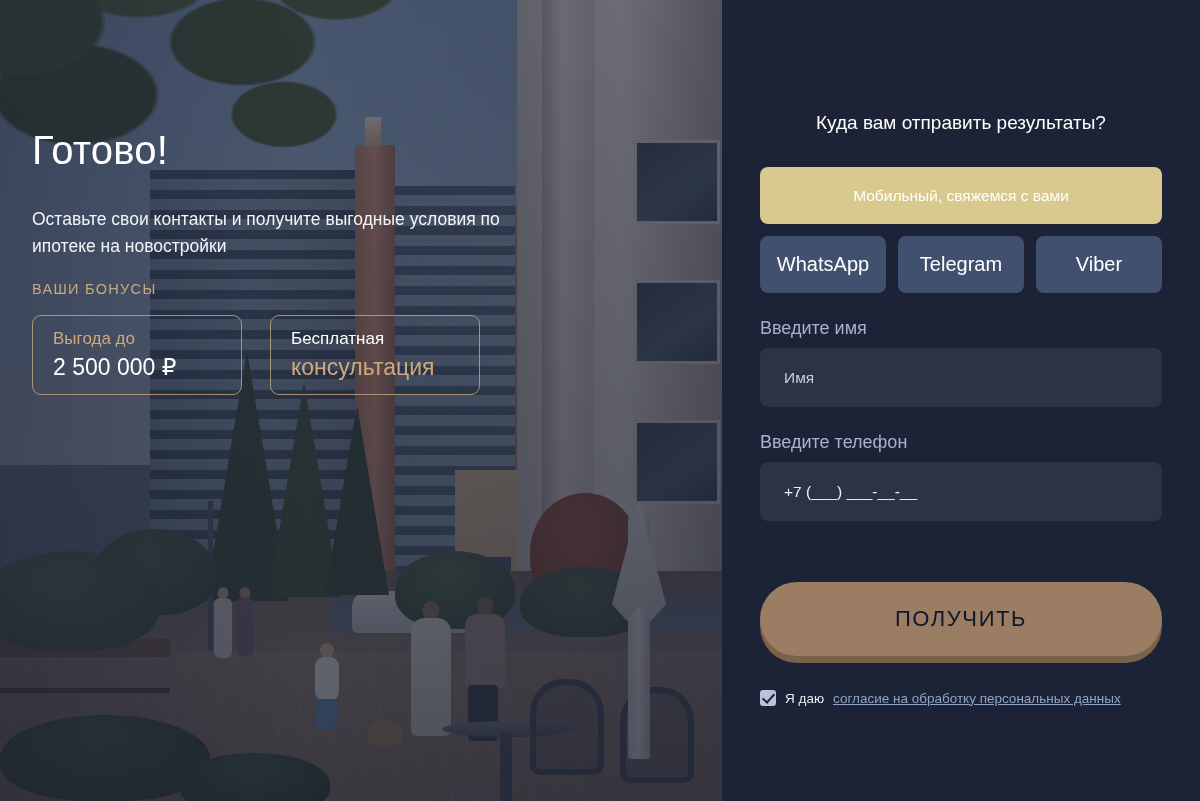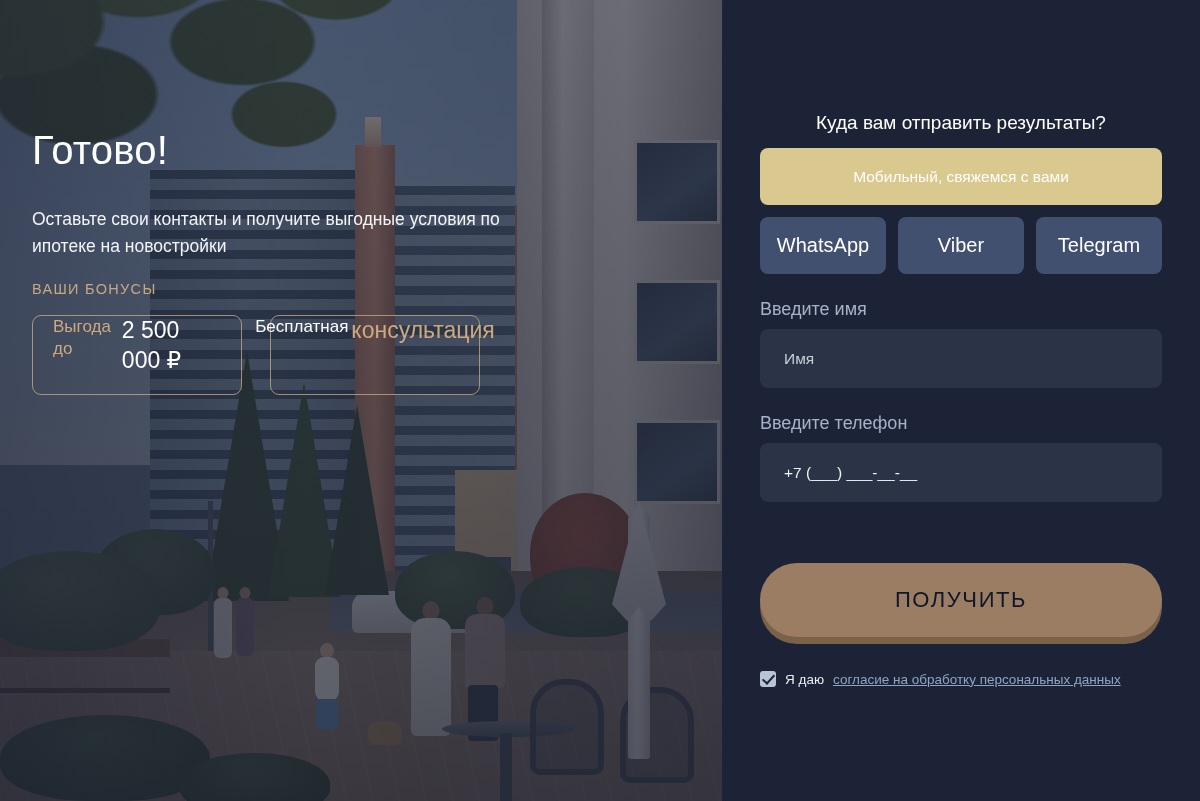--- a/index.html
+++ b/index.html
@@ -260,21 +260,21 @@
     margin-top: 34px; font-size: 17.5px; font-weight: 400; color: #f2f4f8;
     line-height: 1.52; max-width: 516px;
   }
   .bonus-label {
     margin-top: 22px; font-size: 14.5px; letter-spacing: 1.3px;
     color: #c8a882; text-transform: uppercase;
   }
   .bonus-row { margin-top: 18px; display: flex; gap: 28px; }
   .bonus-card {
     width: 210px; height: 80px; border: 1px solid rgba(200,168,130,.78);
-    border-radius: 9px; display: flex; 
+    border-radius: 9px; display: flex; flex-direction: column;
     justify-content: center; padding: 0 20px; gap: 3px;
   }
   .bonus-card .l1 { font-size: 17px; line-height: 1.3; }
   .bonus-card .l2 { font-size: 23px; line-height: 1.3; }
   .gold { color: #cfa97e; }
   .white { color: #ffffff; }
 
   
   .panel {
     position: relative;
@@ -282,21 +282,21 @@
     background: #1d2336;
     padding: 0 38px;
   }
 
   .panel-title {
     margin-top: 112px; text-align: center;
     font-size: 19px; color: #ffffff; font-weight: 400;
   }
 
   .choice-primary {
-    margin-top: 14px; width: 100%; height: 57px;
+    margin-top: 33px; width: 100%; height: 57px;
     background: #dac98f; border: none; border-radius: 8px;
     color: #ffffff; font-size: 15.5px; font-family: inherit;
     cursor: pointer; display: flex; align-items: center; justify-content: center;
   }
 
   .choice-row {
     margin-top: 12px; display: flex; gap: 12px;
   }
   .choice {
     flex: 1; height: 57px; border: none; border-radius: 8px;
@@ -445,22 +445,22 @@
   </section>
 
   <aside class="panel">
 
     <h2 class="panel-title">Куда вам отправить результаты?</h2>
 
     <button class="choice-primary">Мобильный, свяжемся с вами</button>
 
     <div class="choice-row">
       <button class="choice">WhatsApp</button>
+      <button class="choice">Telegram</button>
       <button class="choice">Viber</button>
-      <button class="choice">Telegram</button>
     </div>
 
     <div class="field-label">Введите имя</div>
     <input class="field-input" id="name-input" type="text" placeholder="Имя" style="">
 
     <div class="field-label">Введите телефон</div>
     <input class="field-input" id="phone-input" type="text" placeholder="+7 (___) ___-__-__" style="">
 
     <div class="submit-wrap">
       <button class="submit">получить</button>

